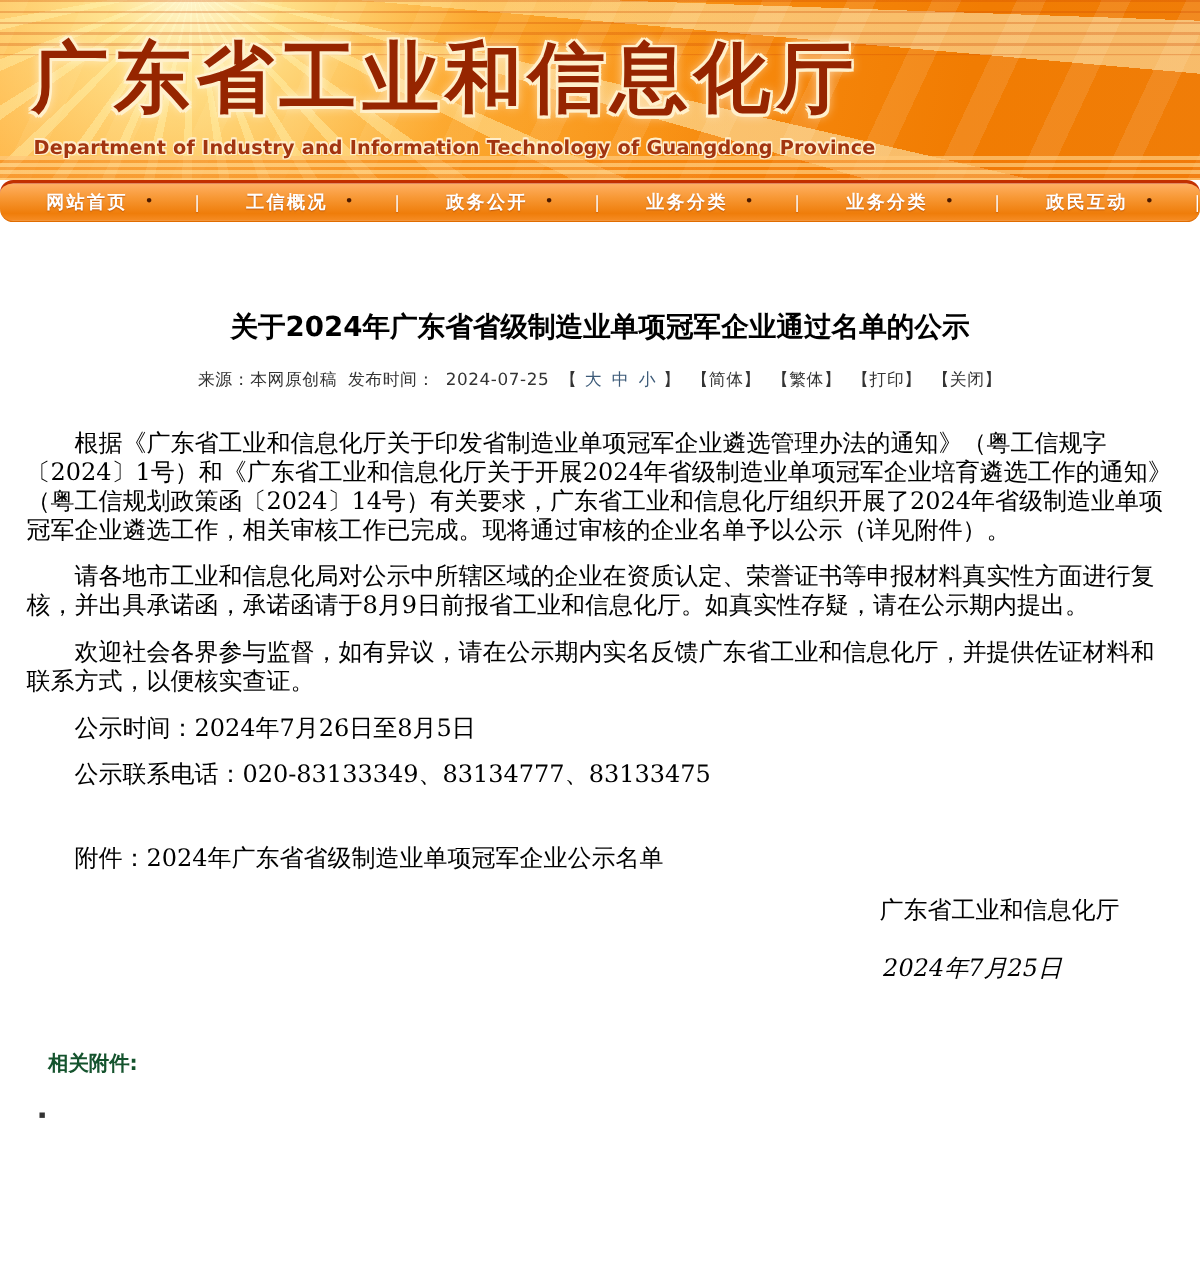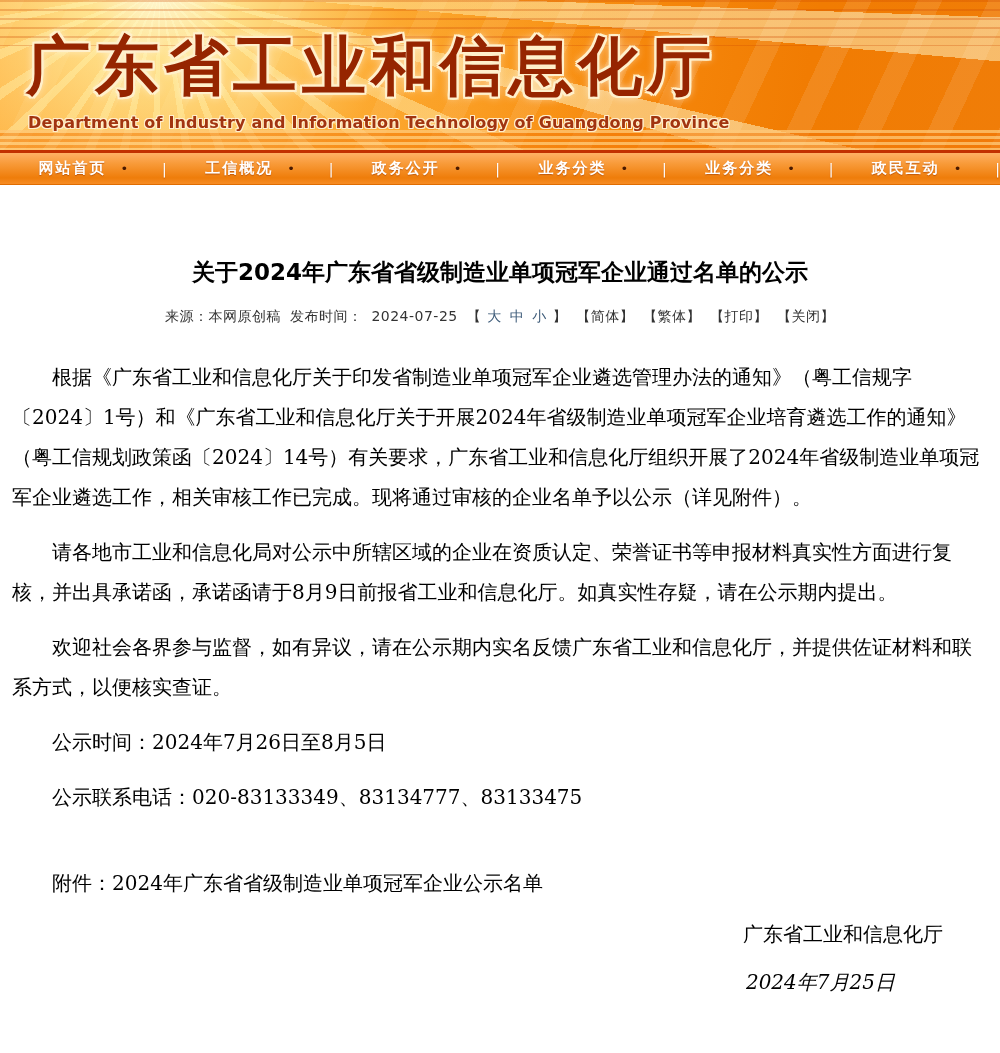--- a/index.html
+++ b/index.html
@@ -48,56 +48,56 @@
       -1px -1px 0 #ffeecb, 1px 1px 0 #ffeecb, -1px 1px 0 #ffeecb, 1px -1px 0 #ffeecb;
     white-space:nowrap;
   }
 
   
   .navbar{
     height:31px;
     border-top:3px solid #c23000;
     border-bottom:1px solid #e06c00;
     background:linear-gradient(180deg,#ffb064 0%,#f89a38 35%,#ef7d0a 80%,#f68c24 100%);
-    display:flex;align-items:center;
+    display:flex;align-items:center;border-radius:11px;
   }
   .nav-cell{
     flex:1;display:flex;align-items:center;justify-content:center;
     height:100%;position:relative;
   }
   .nav-link{
     color:#ffffff;font-size:15px;font-weight:bold;letter-spacing:2px;
     text-decoration:none;text-shadow:0 1px 1px rgba(160,60,0,0.6);
     cursor:pointer;
   }
   .nav-dot{color:#4a1a00;font-size:13px;margin-left:14px;}
   .nav-sep{
     position:absolute;right:0;color:#ffffff;font-size:14px;
     text-shadow:0 1px 1px rgba(160,60,0,0.5);
   }
 
   
-  .article{padding:0 12px;}
+  .article{padding:0 22px;}
   .article-title{
     margin:72px 0 0 0;
     text-align:center;
     font-size:23px;font-weight:bold;color:#000000;
     font-family:"DejaVu Sans","Liberation Sans",sans-serif;
   }
   .meta{
     margin-top:20px;text-align:center;
     font-size:14px;color:#333333;letter-spacing:0.5px;
   }
   .meta span{margin:0 2px;}
   .meta .ctl{cursor:pointer;}
   .meta .size-ctl{color:#3c5a78;cursor:pointer;margin:0 4px;}
 
   .body-text{font-family:"DejaVu Serif","Liberation Serif",serif;color:#000000;}
   .para{
-    font-size:20px;line-height:40px;text-indent:2em;
+    font-size:20px;line-height:24px;text-indent:2em;
     margin:15px 0 0 0;
   }
   .para.first{margin-top:31px;}
   .para.attach-line{margin-top:46px;}
   .signature{
     font-size:20px;line-height:26px;margin-top:18px;
     text-align:right;padding-right:45px;
   }
   .sign-date{
     font-size:20px;line-height:26px;margin-top:22px;

